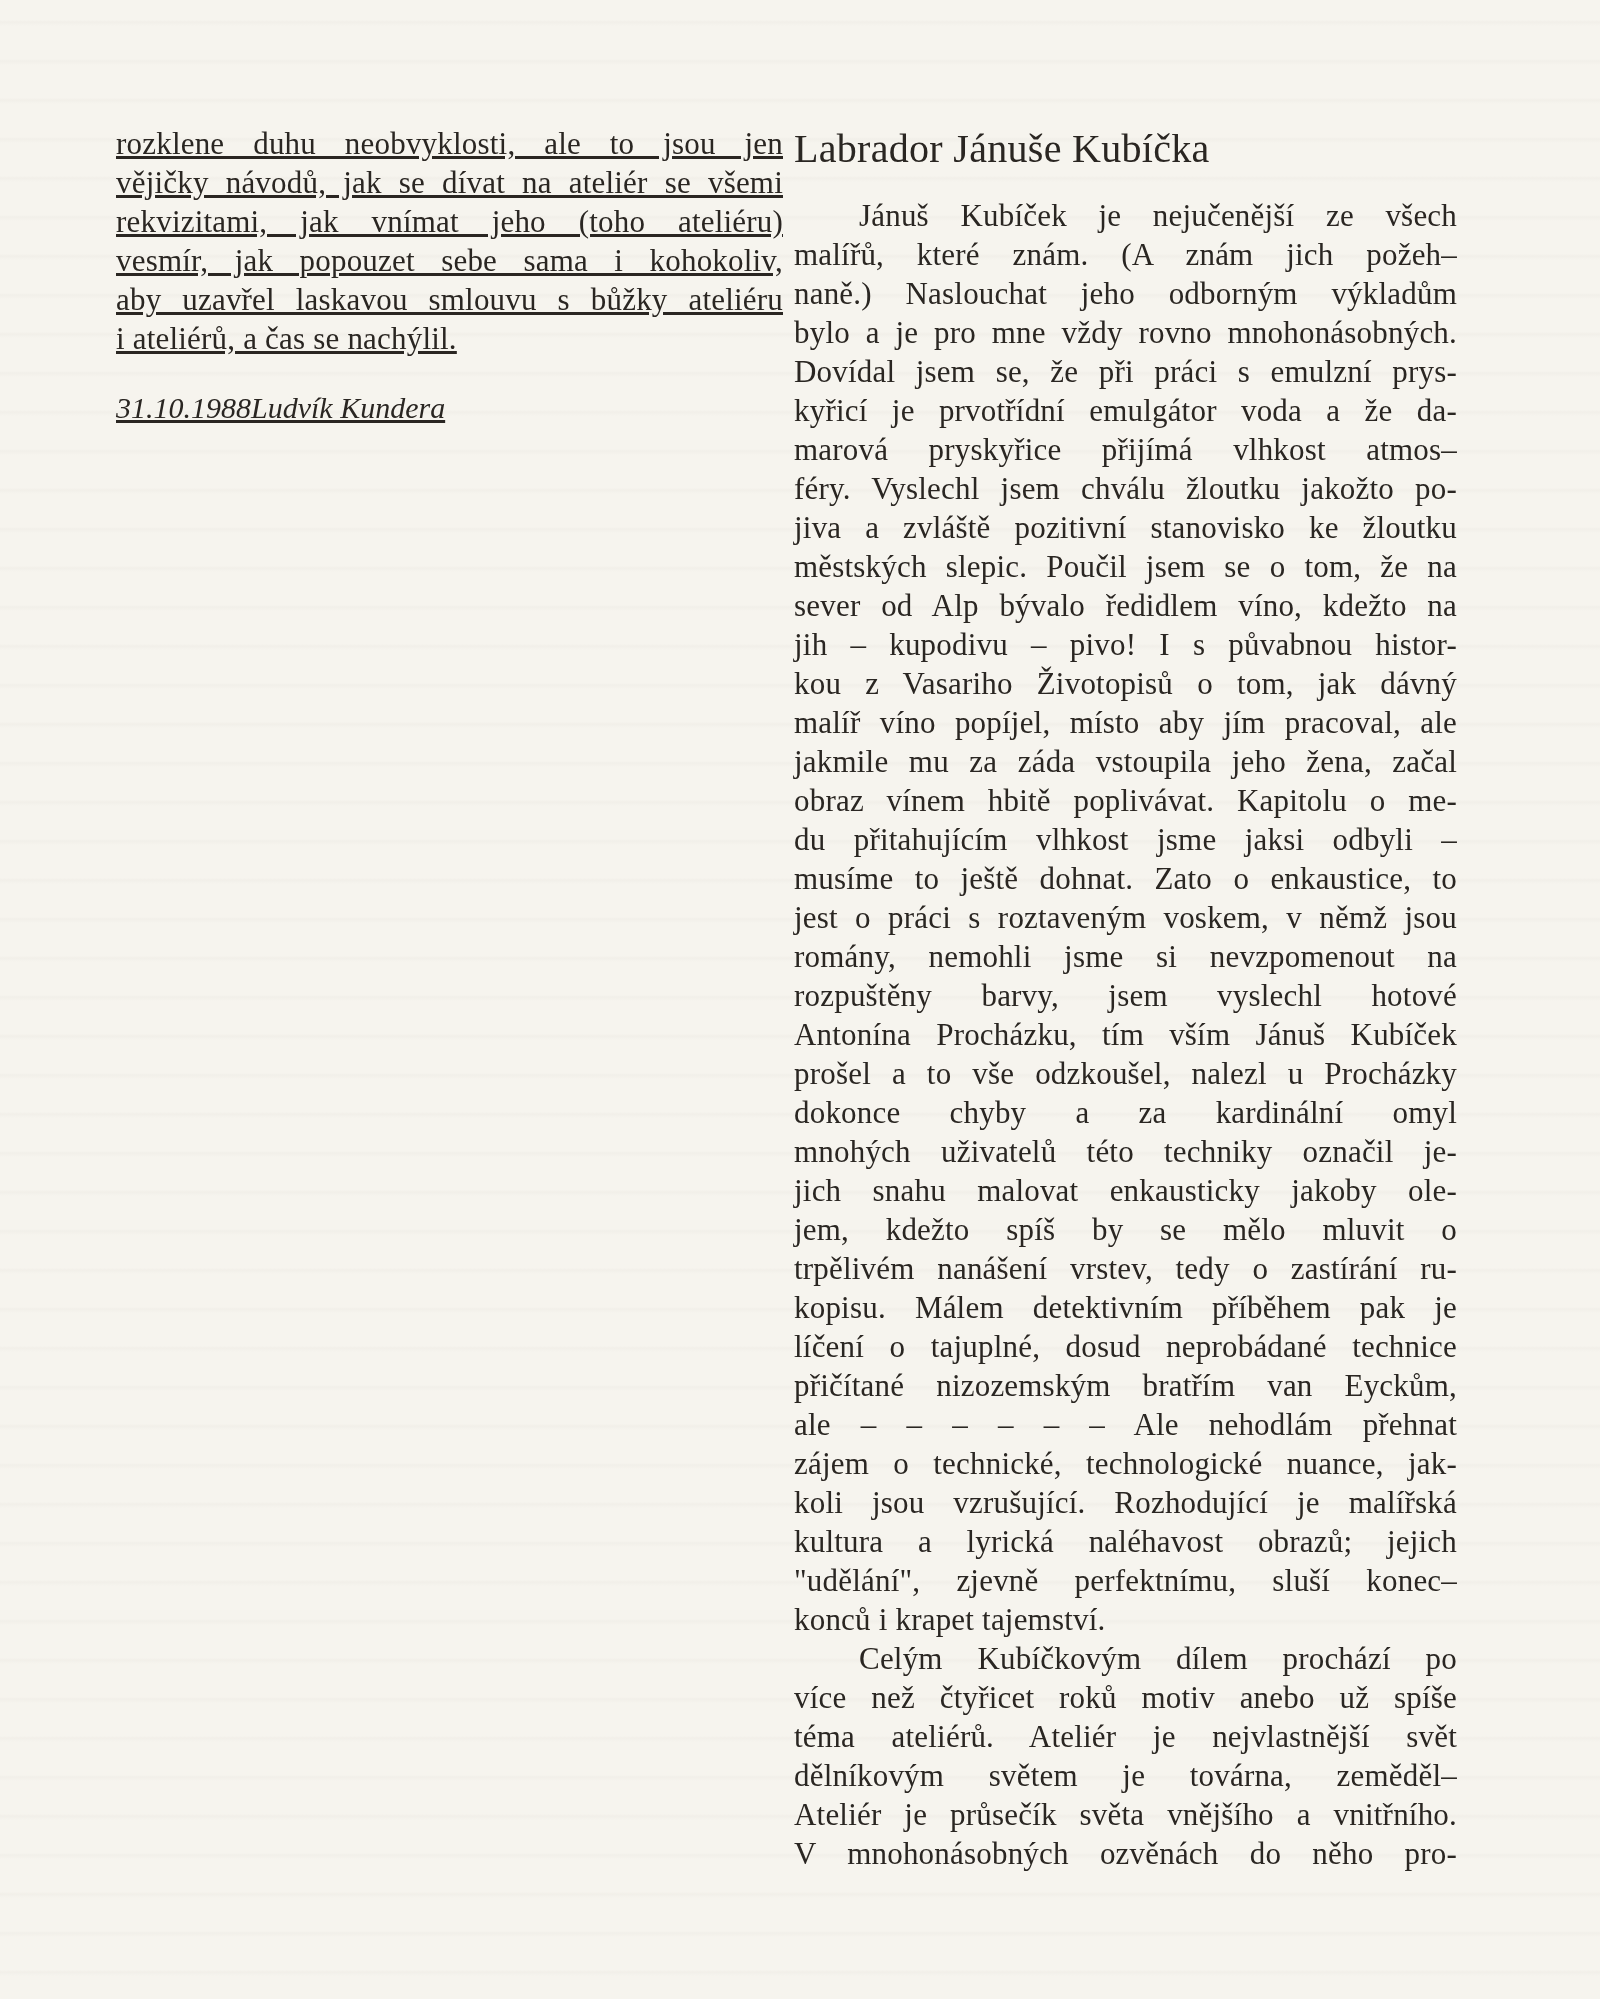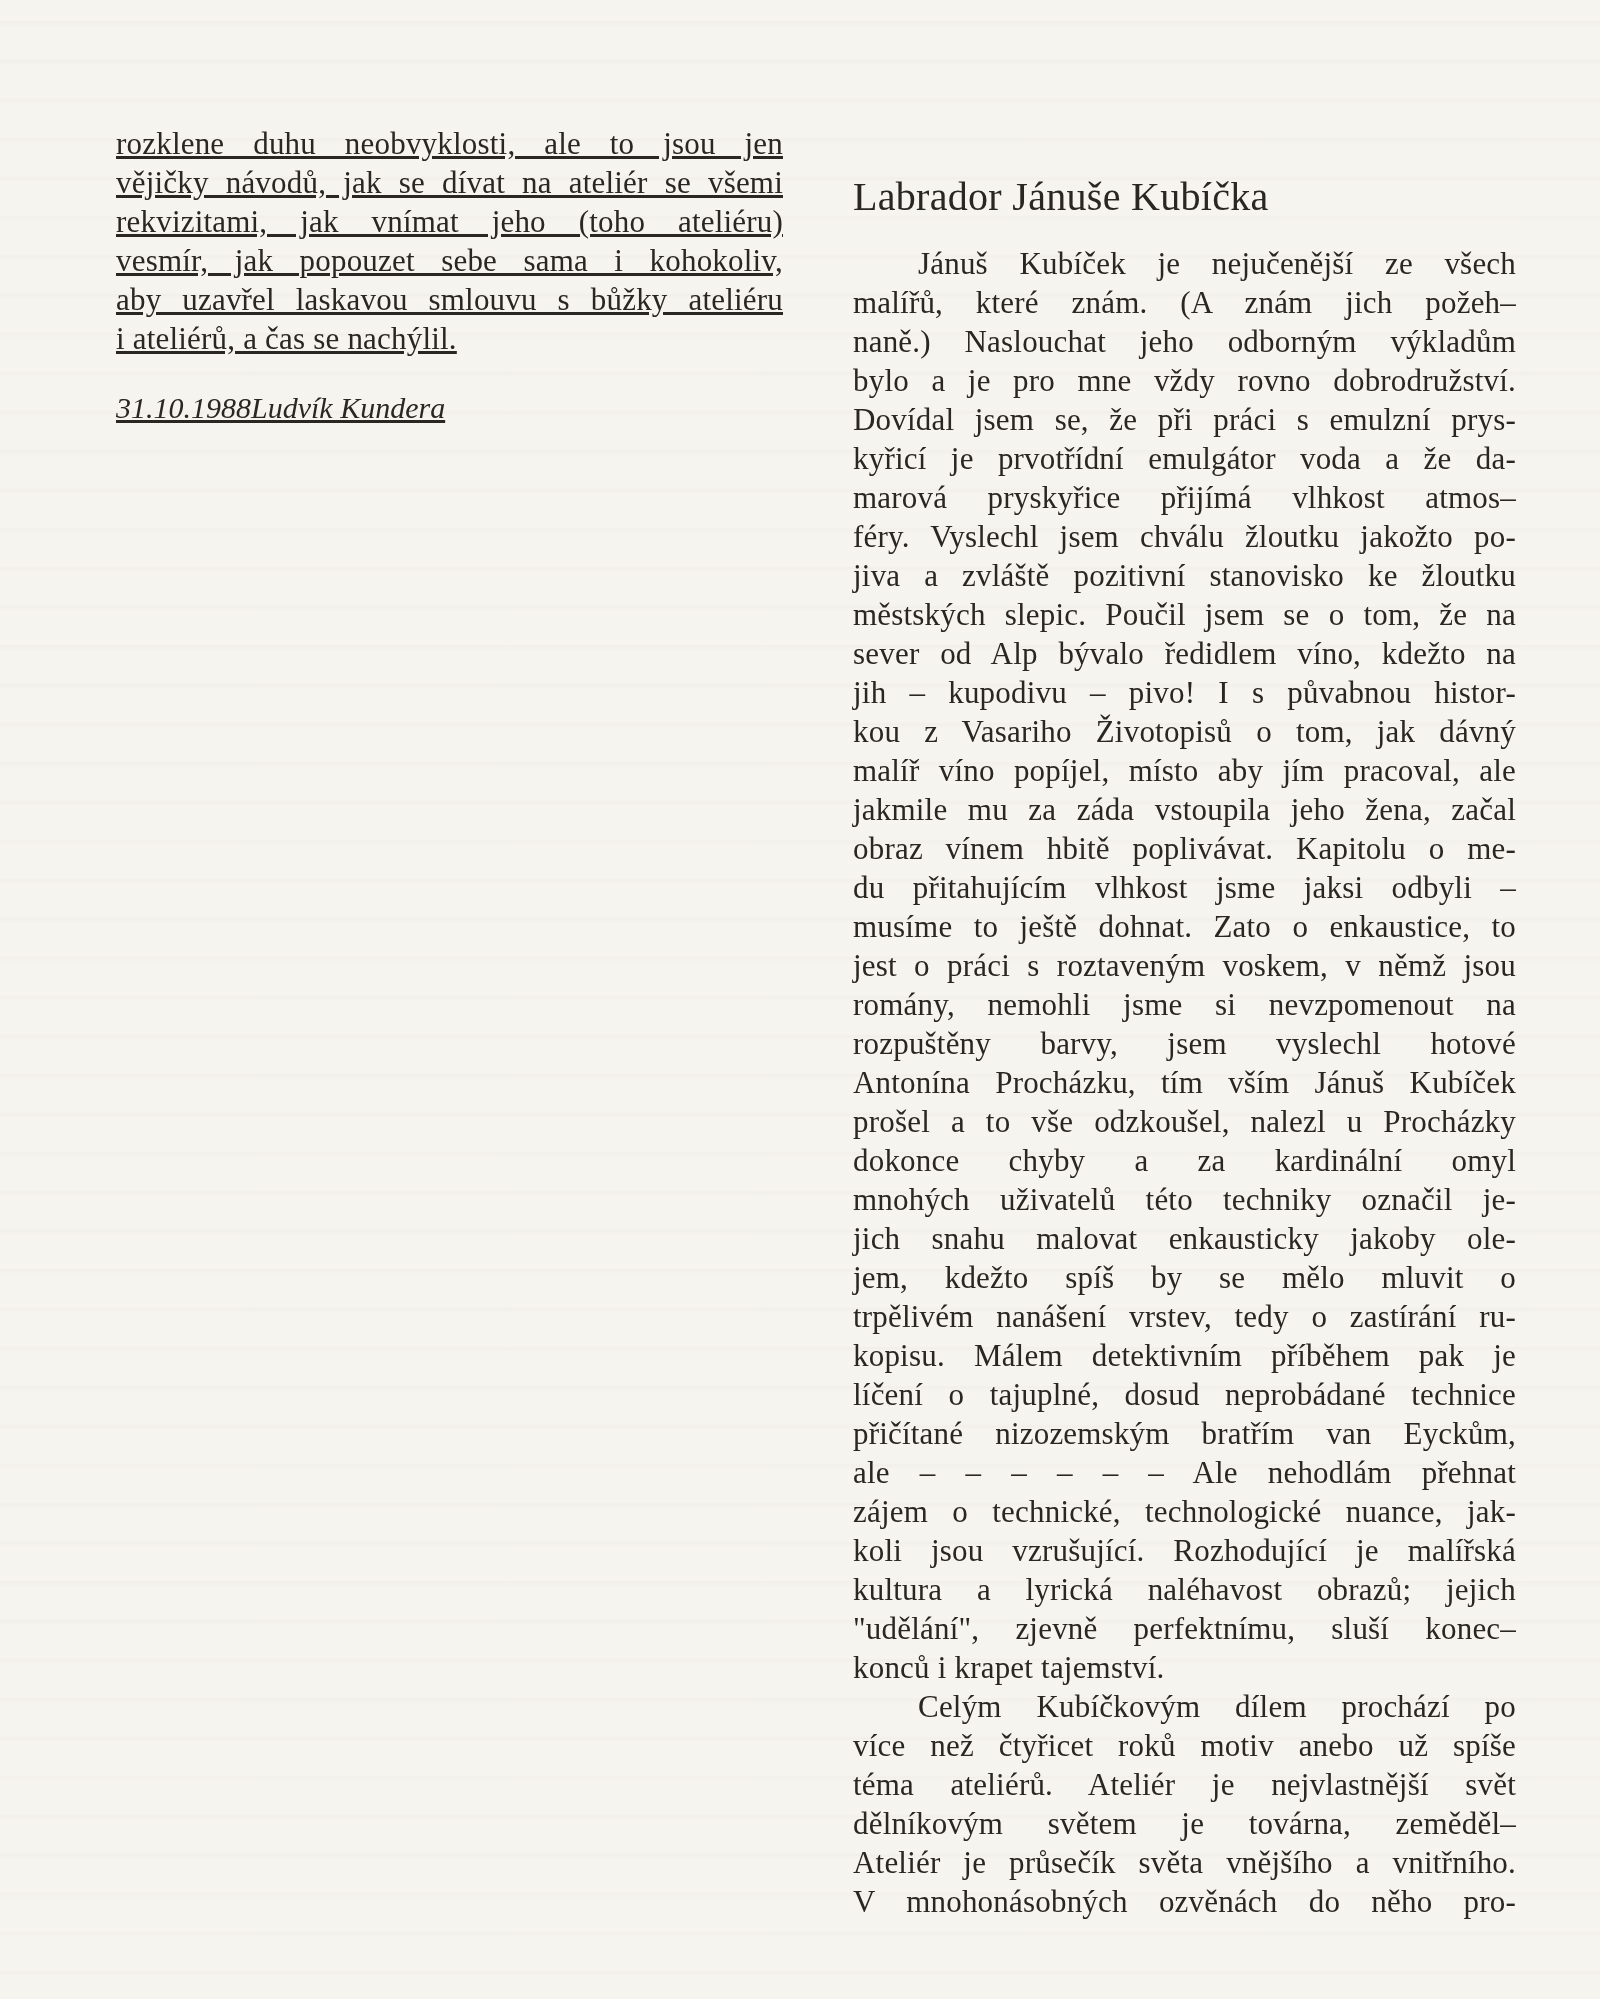--- a/index.html
+++ b/index.html
@@ -24,24 +24,23 @@
       position: absolute;
       top: 0;
     }
     .col-left {
       left: 116px;
       width: 667px;
       top: 124px;
       text-decoration: underline;
     }
     .col-right {
-      left: 853px;
+      left: 794px;
       width: 663px;
       top: 124px;
-      margin-top: 48px;
     }
     .line {
       display: block;
       font-size: 31px;
       line-height: 39px;
       height: 39px;
       text-align: justify;
       text-align-last: justify;
       white-space: nowrap;
       word-spacing: 0;
@@ -103,21 +102,21 @@
     </div>
   </div>
 
   <div class="column col-right">
     <div class="title">Labrador Jánuše Kubíčka</div>
 
     <div>
       <span class="line indent">Jánuš Kubíček je nejučenější ze všech</span>
       <span class="line">malířů, které znám. (A znám jich požeh–</span>
       <span class="line">naně.) Naslouchat jeho odborným výkladům</span>
-      <span class="line">bylo a je pro mne vždy rovno dobrodružství.</span>
+      <span class="line">bylo a je pro mne vždy rovno mnohonásobných.</span>
       <span class="line">Dovídal jsem se, že při práci s emulzní prys-</span>
       <span class="line">kyřicí je prvotřídní emulgátor voda a že da-</span>
       <span class="line">marová pryskyřice přijímá vlhkost atmos–</span>
       <span class="line">féry. Vyslechl jsem chválu žloutku jakožto po-</span>
       <span class="line">jiva a zvláště pozitivní stanovisko ke žloutku</span>
       <span class="line">městských slepic. Poučil jsem se o tom, že na</span>
       <span class="line">sever od Alp bývalo ředidlem víno, kdežto na</span>
       <span class="line">jih – kupodivu – pivo! I s půvabnou histor-</span>
       <span class="line">kou z Vasariho Životopisů o tom, jak dávný</span>
       <span class="line">malíř víno popíjel, místo aby jím pracoval, ale</span>

